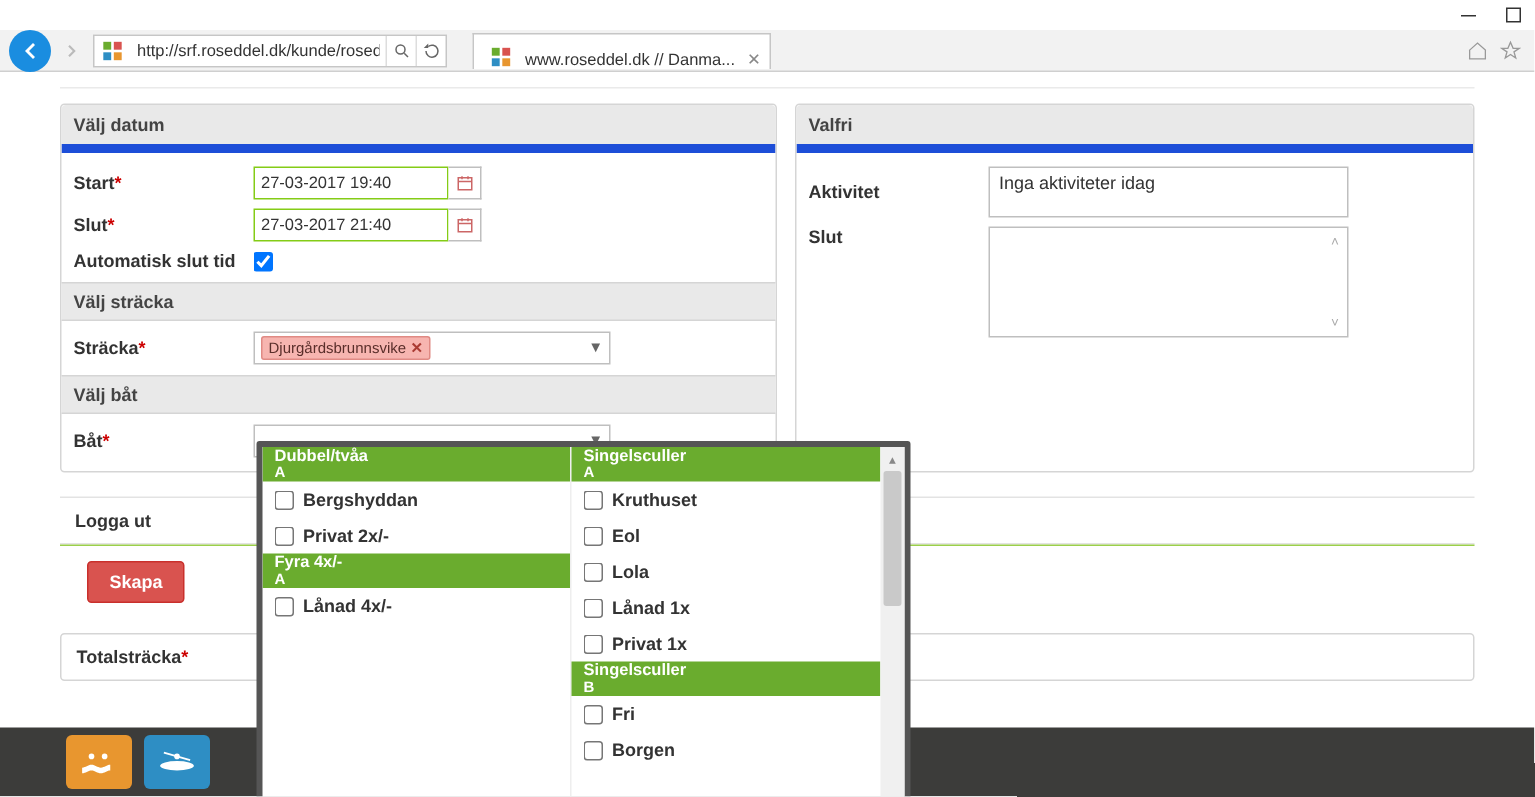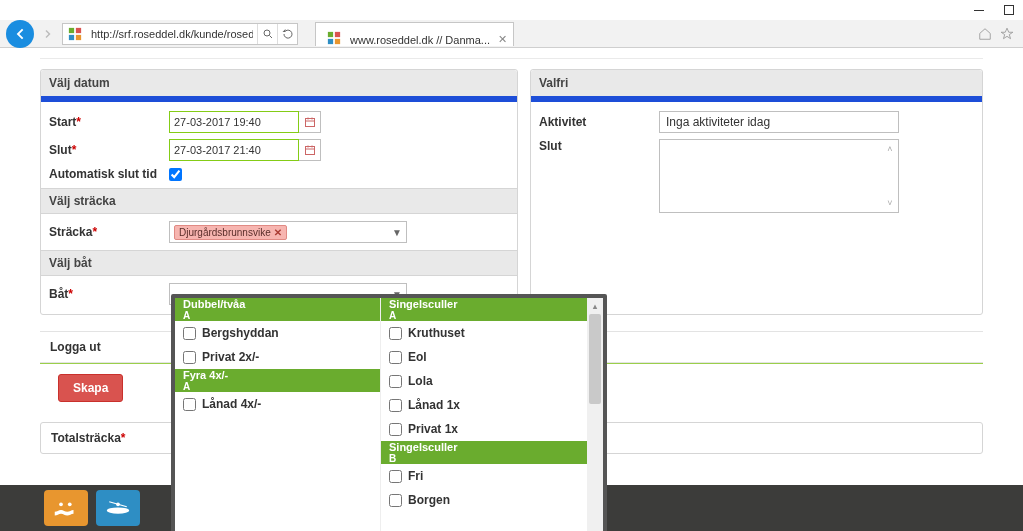--- a/index.html
+++ b/index.html
@@ -47,21 +47,21 @@
   .cal-icon svg { width: 12px; height: 12px; }
   input[type="checkbox"].cb { width: 13px; height: 13px; }
 
   .subheader { background: #e9e9e9; font-weight: bold; font-size: 12px; color: #444; padding: 5px 8px; border-top: 1px solid #d5d5d5; border-bottom: 1px solid #d5d5d5; margin: 4px -8px; }
 
   .select-wrap { position: relative; border: 1px solid #bfbfbf; background: #fff; height: 22px; width: 238px; display: flex; align-items: center; padding-left: 4px; }
   .select-caret { position: absolute; right: 4px; top: 50%; transform: translateY(-50%); color: #666; font-size: 10px; }
   .tag { background: #f7b5b0; border: 1px solid #e08a84; border-radius: 2px; font-size: 10px; padding: 1px 4px; color: #5a2e2a; display: inline-flex; align-items: flex-end; gap: 3px; }
   .tag .x { color: #aa3b33; font-weight: bold; font-size: 10px; }
 
-  .right-field { border: 1px solid #bfbfbf; background: #fff; font-size: 12px; padding: 3px 6px; width: 240px; height: 22px; }
+  .right-field { border: 1px solid #bfbfbf; background: #fff; font-size: 12px; padding: 3px 6px; width: 240px; height: 34px; }
   .right-textarea { border: 1px solid #bfbfbf; background: #fff; width: 240px; height: 74px; position: relative; }
   .ta-scroll { position: absolute; right: 2px; top: 4px; bottom: 4px; width: 12px; display: flex; flex-direction: column; justify-content: space-between; color: #aaa; font-size: 9px; align-items: center; }
 
   .logout-row { padding: 0 40px; margin-top: 16px; }
   .logout-box { border-top: 1px solid #e3e3e3; border-bottom: 1px solid #e3e3e3; padding: 8px 10px; font-weight: bold; font-size: 12px; color: #333; }
   .hr-green { height: 1px; background: #9bcf4a; margin: 0; }
 
   .btn-red { background: #d9534f; color: #fff; border: 1px solid #c9302c; border-radius: 3px; padding: 6px 14px; font-size: 12px; font-weight: bold; margin: 10px 0 0 18px;}
 
   .total-box { margin: 20px 40px 0 40px; border: 1px solid #d5d5d5; border-radius: 3px; padding: 8px 10px; font-weight: bold; font-size: 12px; color: #333; }

